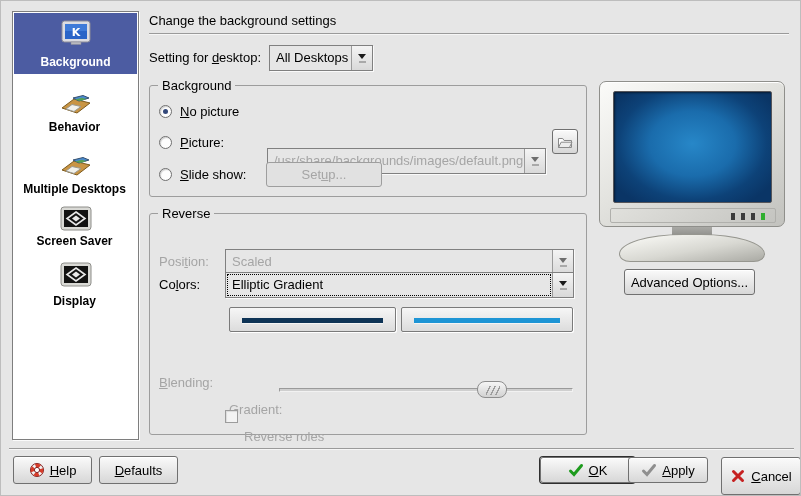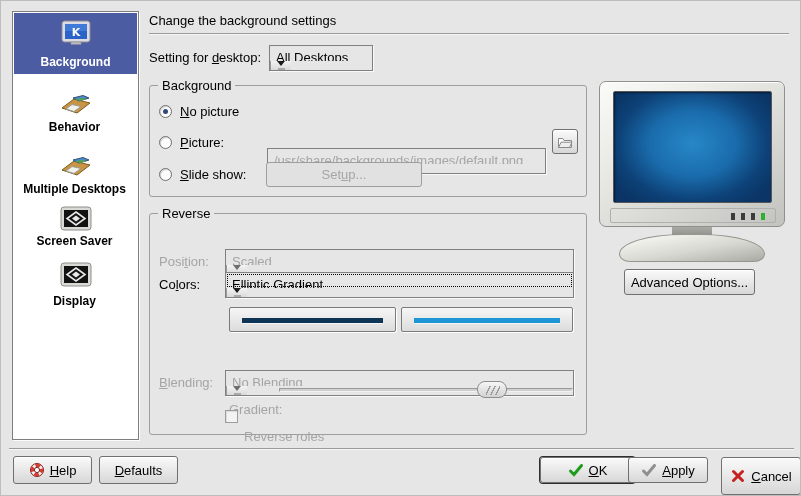--- a/index.html
+++ b/index.html
@@ -27,21 +27,20 @@
   #hdr-sep { left:148px; top:32px; width:640px; height:2px;
              border-top:1px solid #9a9a9a; border-bottom:1px solid #f6f6f6; }
 
   
   .lbl { height:26px; line-height:26px; white-space:nowrap; }
   .dis { color:#a5a5a5;margin-top:20px; }
   .combo {
     display:flex; align-items:stretch; height:26px;
     background:#e6e6e6; border:1px solid #808080;
     box-shadow:1px 1px 0 #fafafa;
-    flex-direction:column;
   }
   .combo-text { flex:1; padding:0 6px; line-height:24px; white-space:nowrap; overflow:hidden; position:relative; }
   .combo.focused .combo-text::after {
     content:""; position:absolute; inset:2px; outline:1px dotted #000;
   }
   .combo-btn { width:21px; border-left:1px solid #9b9b9b;
     background:linear-gradient(#f4f4f4,#d9d9d9);
     display:flex; flex-direction:column; align-items:center; justify-content:center; }
   .tri { width:0; height:0; border-left:4px solid transparent; border-right:4px solid transparent;
          border-top:5px solid #1a1a1a; }
@@ -201,21 +200,21 @@
   </div>
   <div class="abs btn" style="left:551px; top:128px; width:26px; height:25px">
     <svg class="ficon" viewBox="0 0 16 16">
       <path d="M1.5 13.5 V4.5 h4.2 l1.4 2 h7.4 v7 z" fill="#fdfdfd" stroke="#8a8a8a"></path>
       <path d="M1.5 13.5 l2.6-5.3 h10.9 l-2.6 5.3 z" fill="#ececec" stroke="#8a8a8a"></path>
     </svg>
   </div>
 
   <span class="radio" style="left:158px; top:167px"></span>
   <div class="abs" style="left:179px; top:166px; line-height:16px"><u>S</u>lide show:</div>
-  <div class="abs btn disabled" style="left:265px; top:161px; width:156px; height:25px">
+  <div class="abs btn disabled" style="left:265px; top:161px; width:116px; height:25px">
     <span>Set<u>u</u>p...</span>
   </div>
 
   <div class="abs group" style="left:148px; top:212px; width:438px; height:222px">
     <div class="group-title">Reverse</div>
   </div>
 
   <div class="abs lbl dis" style="left:158px; top:228px">Posi<u>t</u>ion:</div>
   <div class="abs combo dis-c dis" style="left:224px; top:228px; width:349px">
     <div class="combo-text">Scaled</div>
@@ -235,27 +234,20 @@
   </div>
 
   <div class="swatch-btn" style="left:228px; top:306px; width:167px">
     <div class="swatch-bar" style="background-color: rgb(14, 52, 86);"></div>
   </div>
   <div class="swatch-btn" style="left:400px; top:306px; width:172px">
     <div class="swatch-bar" style="background-color: rgb(30, 149, 213);"></div>
   </div>
 
   <div class="abs lbl dis" style="left:158px; top:349px"><u>B</u>lending:</div>
-  <div class="abs combo dis-c dis" style="left:224px; top:349px; width:349px">
-    <div class="combo-text">No Blending</div>
-    <div class="combo-btn">
-        <span class="tri"></span>
-        <span class="dash"></span>
-      </div>
-  </div>
 
   <div class="abs dis" style="left:228px; top:381px; line-height:16px">Gradient:</div>
   <div class="slider abs" style="left:278px; top:379px; width:294px">
     <div class="groove"></div>
     <div class="handle" style="left: calc(75% - 22.5px);"></div>
   </div>
 
   <span class="checkbox" style="left:224px; top:409px"></span>
   <div class="abs dis" style="left:243px; top:408px; line-height:16px">Reverse roles</div>
 

